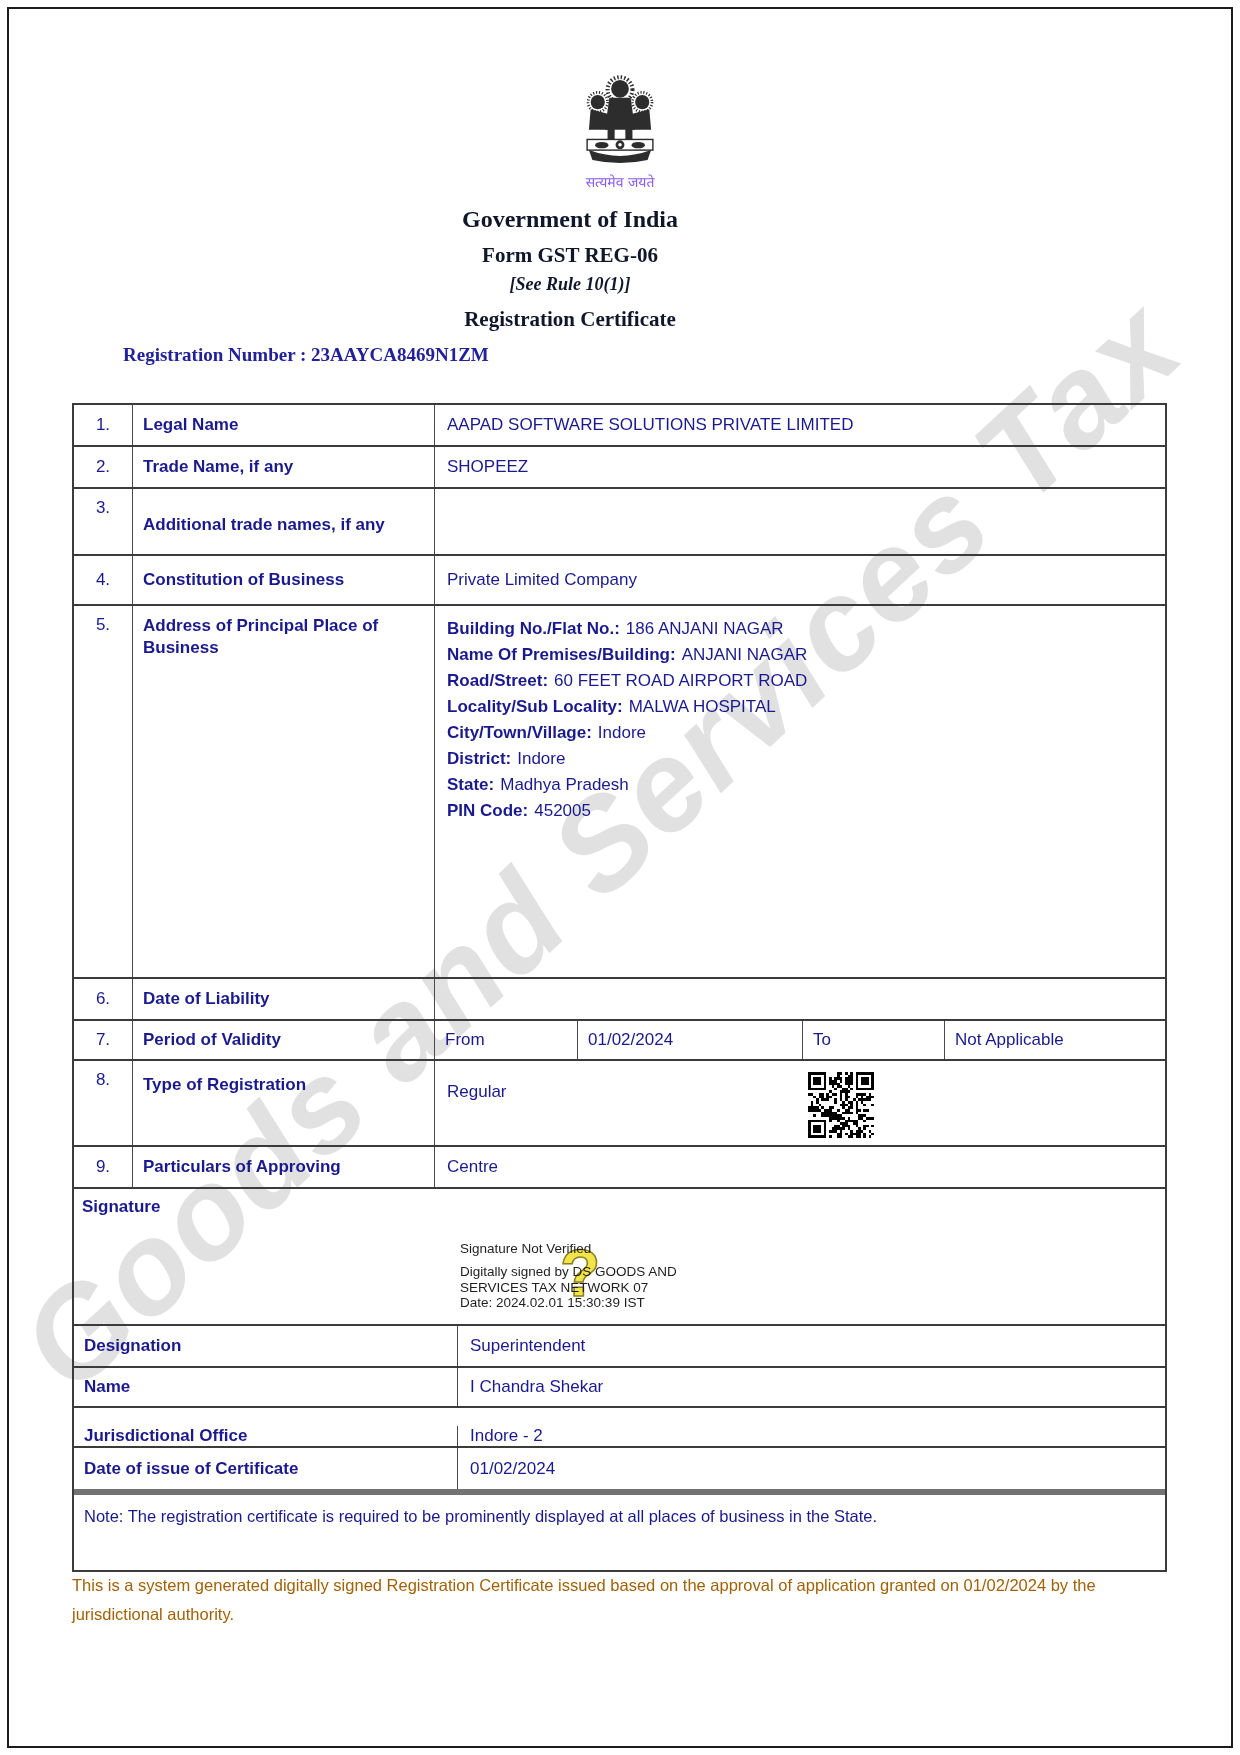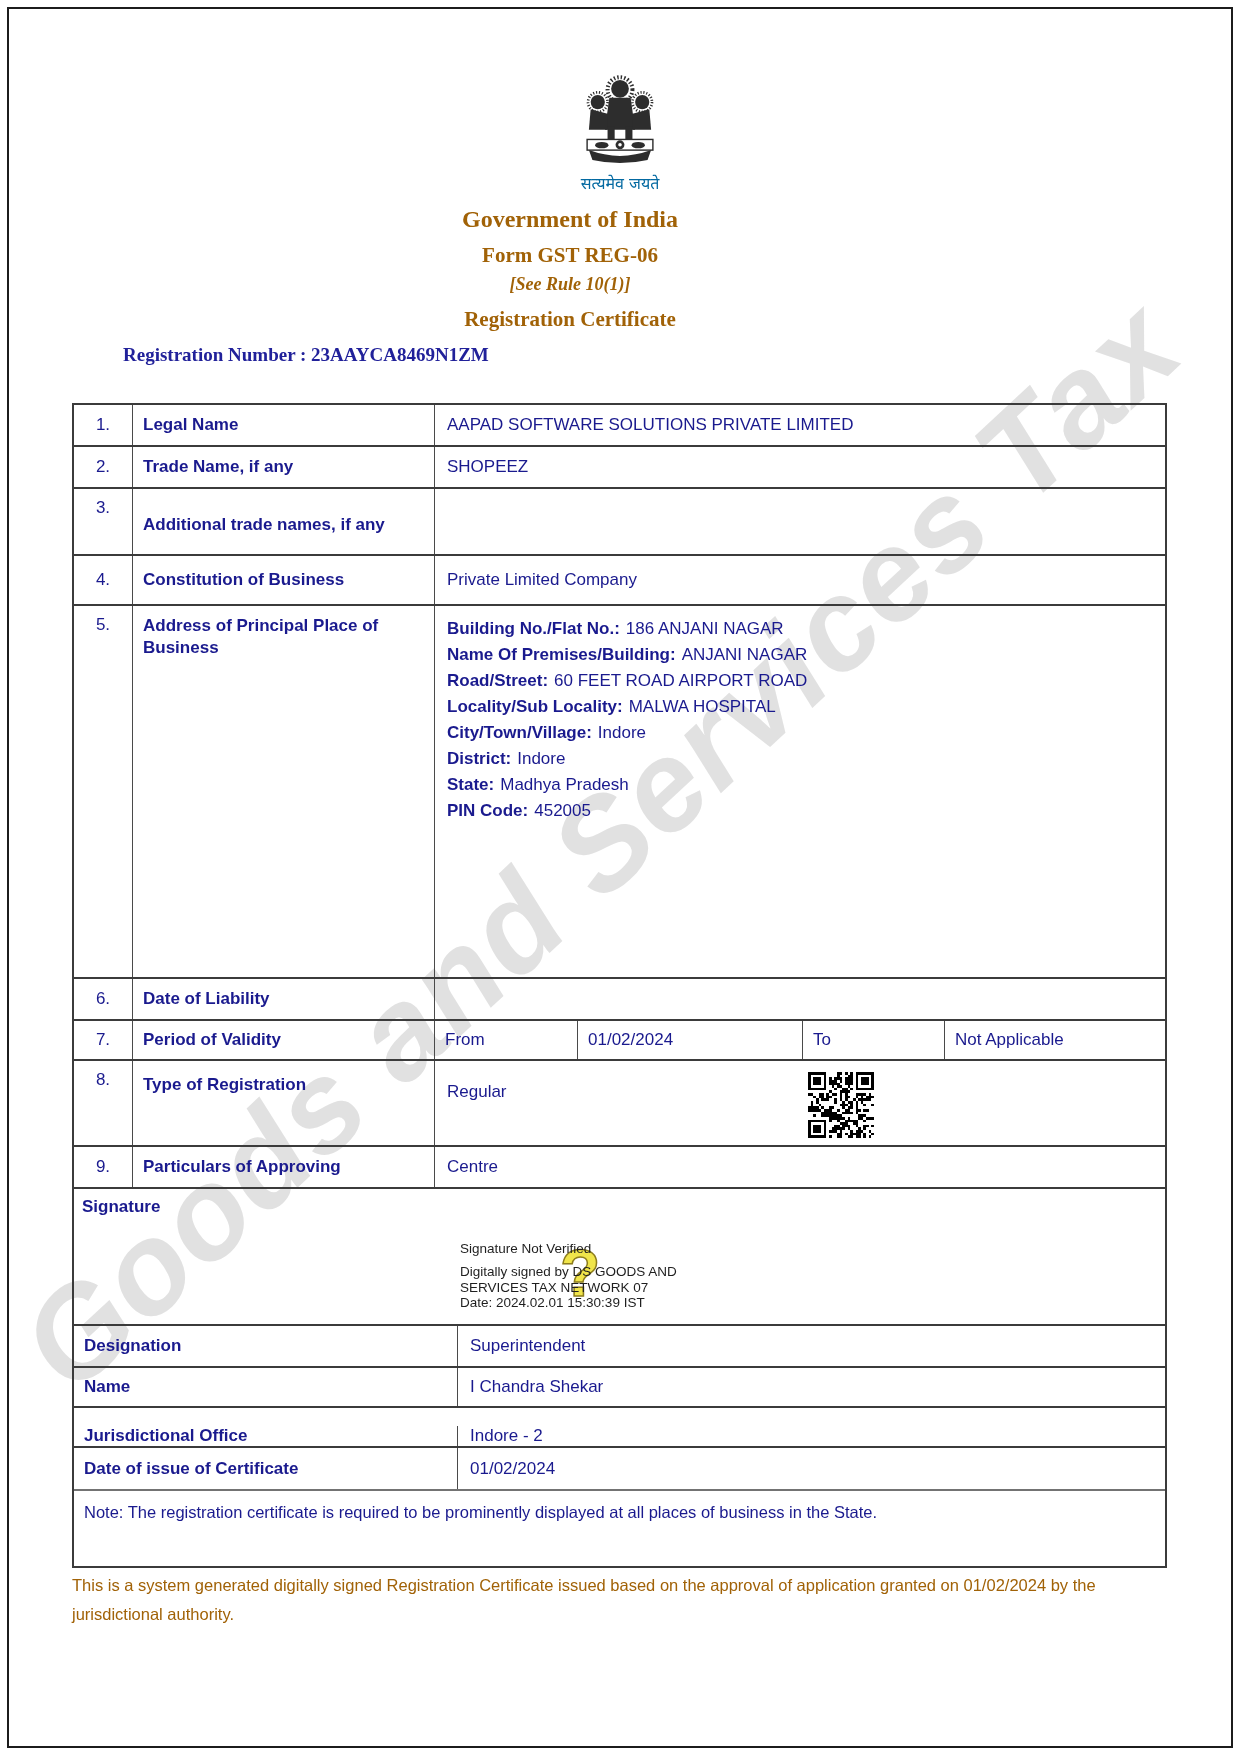--- a/index.html
+++ b/index.html
@@ -10,22 +10,22 @@
   
   .watermark{position:absolute;left:600px;top:845px;transform:translate(-50%,-50%) rotate(-43deg);
              font-size:128px;font-weight:bold;font-style:italic;color:#c9c9c9;opacity:.55;
              white-space:nowrap;z-index:0;letter-spacing:2px;font-family:"Liberation Sans",sans-serif;}
 
   .content{position:absolute;inset:0;z-index:1;}
 
   
   .emblem{position:absolute;top:70px;left:620px;transform:translateX(-50%);}
   .emblem-caption{position:absolute;top:172px;left:0;width:1240px;text-align:center;
-                  font-size:16px;color:#0369a1;font-family:"DejaVu Sans",sans-serif;}
-  .h{position:absolute;left:0;width:1140px;text-align:center;color:#a16207;
+                  font-size:14px;color:#8b5cf6;font-family:"DejaVu Sans",sans-serif;}
+  .h{position:absolute;left:0;width:1140px;text-align:center;color:#0f172a;
      font-family:"Liberation Serif","DejaVu Serif",serif;font-weight:bold;}
   .h-gov{top:206px;font-size:24px;}
   .h-form{top:243px;font-size:21px;}
   .h-rule{top:274px;font-size:18px;font-weight:bold;font-style:italic;text-align:center;}
   .h-title{top:307px;font-size:21px;}
   .reg-line{position:absolute;top:344px;left:123px;font-family:"Liberation Serif","DejaVu Serif",serif;
             font-weight:bold;font-size:19px;color:#21219a;}
 
   
   .tbl{position:absolute;left:72px;top:403px;width:1095px;border:2px solid #3b3b3b;
@@ -64,21 +64,21 @@
   .sig-block{position:absolute;left:386px;top:52px;z-index:1;color:#1f1f1f;font-size:13.5px;width:280px;}
   .sig-status{margin-bottom:8px;}
   .sig-l{line-height:15.5px;}
 
   
   .dlab{width:383px;font-weight:bold;color:#1a1a8e;font-size:17px;display:flex;align-items:center;
         padding:0 10px;box-sizing:border-box;}
   .dval{flex:1;color:#1a1a8e;font-size:17px;display:flex;align-items:center;padding:0 12px;
         border-left:1px solid #4a4a4a;box-sizing:border-box;}
   .d1{height:40px;} .d2{height:42px;} .d3{height:40px;align-items:flex-end;} .d4{height:43px;}
-  .noterow{height:75px;border-top:2px solid #737373;}
+  .noterow{height:75px;border-top:6px solid #737373;}
   .note-text{padding:10px 10px;color:#1a1a8e;font-size:16.5px;line-height:22px;}
 
   
   .footer{position:absolute;left:72px;top:1571px;width:1030px;color:#a16207;font-weight:normal;
           font-size:16.5px;line-height:28.5px;}
 </style>
 </head>
 <body>
 
 <div class="page">

